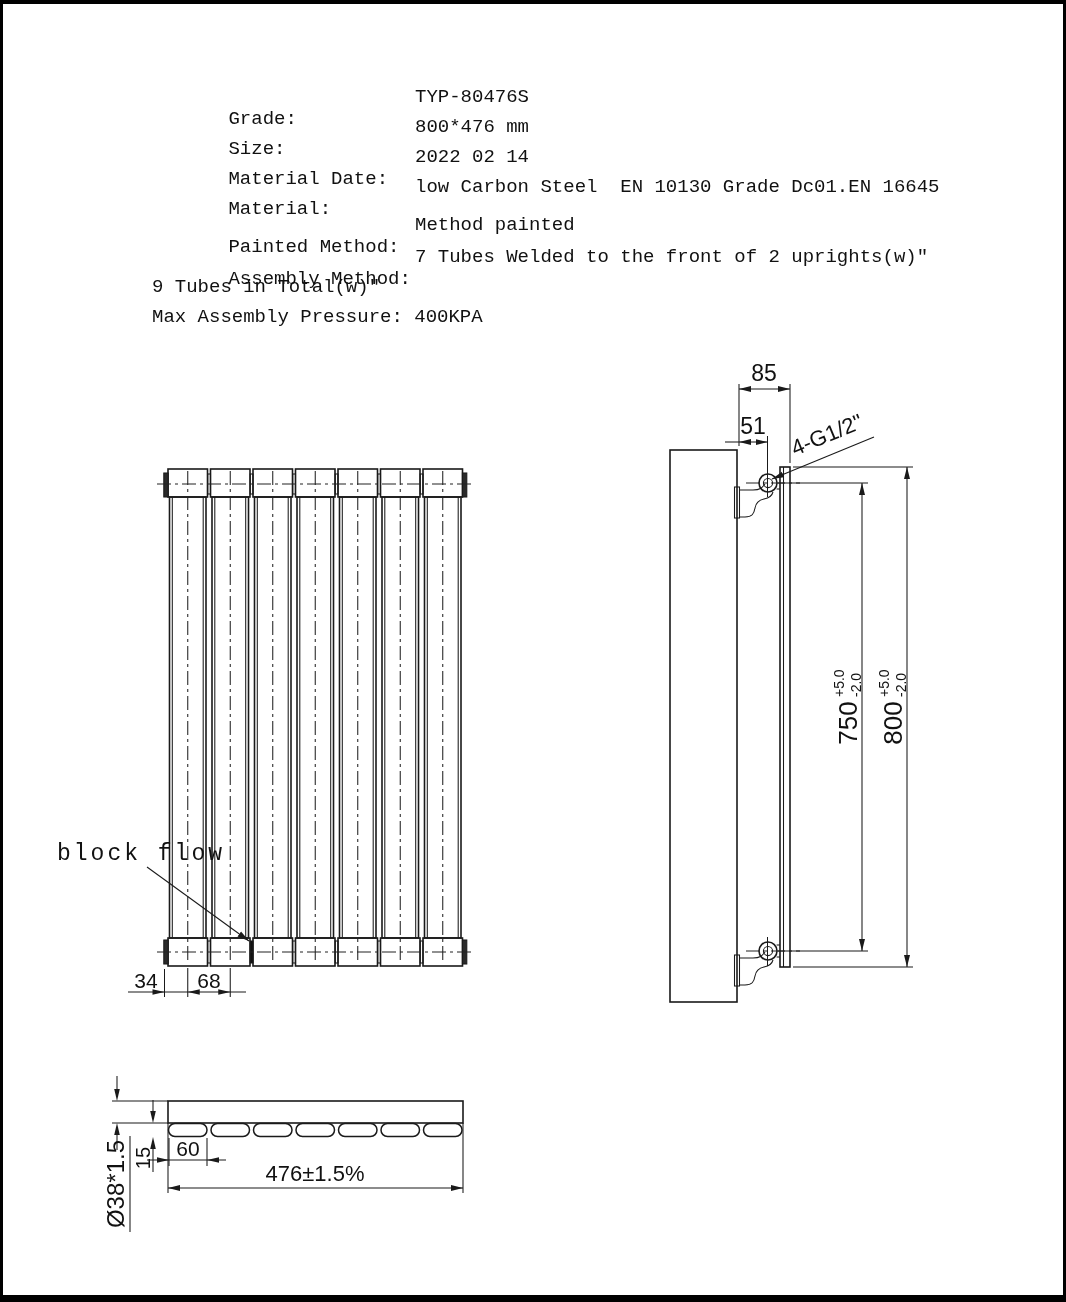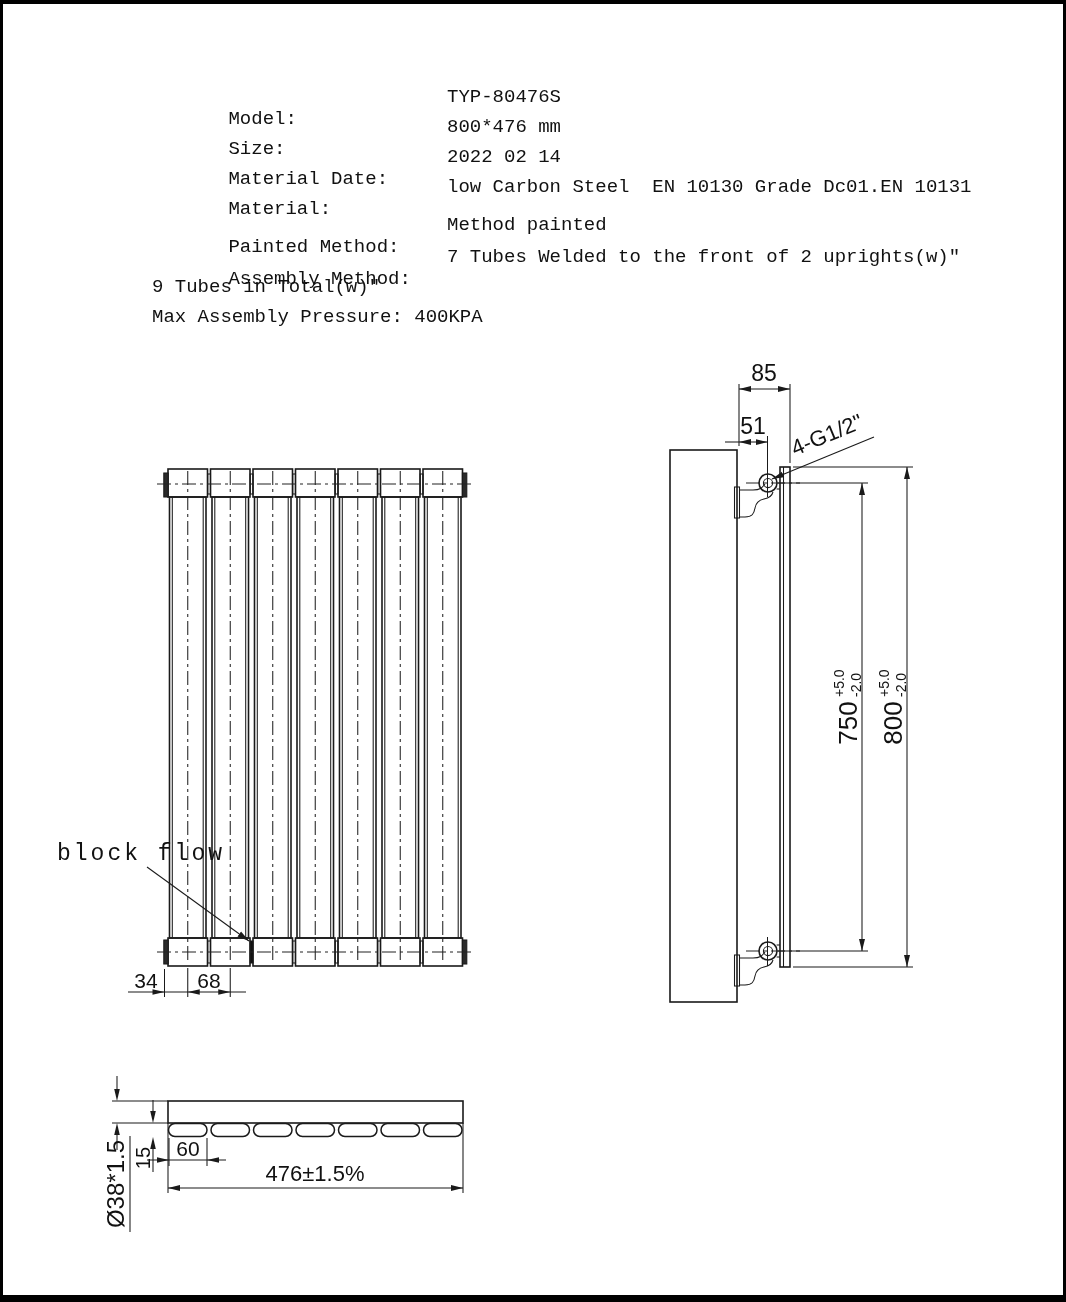--- a/index.html
+++ b/index.html
@@ -16,55 +16,55 @@
     border-top:4px solid #000;
     border-bottom:7px solid #000;
     border-left:3px solid #000;
     border-right:3px solid #000;
     pointer-events:none;
   }
   .spec-row{
     position:absolute;left:160px;height:22px;
     font-size:19px;color:#111;white-space:pre;line-height:22px;
   }
-  .spec-val{position:absolute;left:255px;top:0;white-space:pre;margin-left:32px;}
+  .spec-val{position:absolute;left:255px;top:0;white-space:pre;}
   .spec-note{
     position:absolute;left:152px;height:22px;
     font-size:19px;color:#111;white-space:pre;line-height:22px;
   }
   svg{position:absolute;left:0;top:0;}
   .ol{stroke:#1a1a1a;stroke-width:1.6;fill:none;}
   .tl{stroke:#1a1a1a;stroke-width:1.05;fill:none;}
   .cl{stroke:#222;stroke-width:1.05;fill:none;stroke-dasharray:14 4 3 4;}
   .dim{stroke:#1a1a1a;stroke-width:1.05;fill:none;}
   .dimtxt{font-family:"Liberation Sans","DejaVu Sans",sans-serif;fill:#111;}
   .mono{font-family:"Liberation Mono","DejaVu Sans Mono",monospace;fill:#111;}
   .arr{fill:#1a1a1a;stroke:none;}
 </style>
 </head>
 <body>
 
 <div class="page">
 
   <div>
     <div class="spec-row" style="top:86px">
-      <span>Model:</span>
+      <span>Grade:</span>
       <span class="spec-val">TYP-80476S</span>
     </div>
     <div class="spec-row" style="top:116px">
       <span>Size:</span>
       <span class="spec-val">800*476 mm</span>
     </div>
     <div class="spec-row" style="top:146px">
       <span>Material Date:</span>
       <span class="spec-val">2022 02 14</span>
     </div>
     <div class="spec-row" style="top:176px">
       <span>Material:</span>
-      <span class="spec-val">low Carbon Steel  EN 10130 Grade Dc01.EN 10131</span>
+      <span class="spec-val">low Carbon Steel  EN 10130 Grade Dc01.EN 16645</span>
     </div>
     <div class="spec-row" style="top:214px">
       <span>Painted Method:</span>
       <span class="spec-val">Method painted</span>
     </div>
     <div class="spec-row" style="top:246px">
       <span>Assembly Method:</span>
       <span class="spec-val">7 Tubes Welded to the front of 2 uprights(w)"</span>
     </div>
     <div class="spec-note" style="top:276px">9 Tubes in Total(w)"</div>

